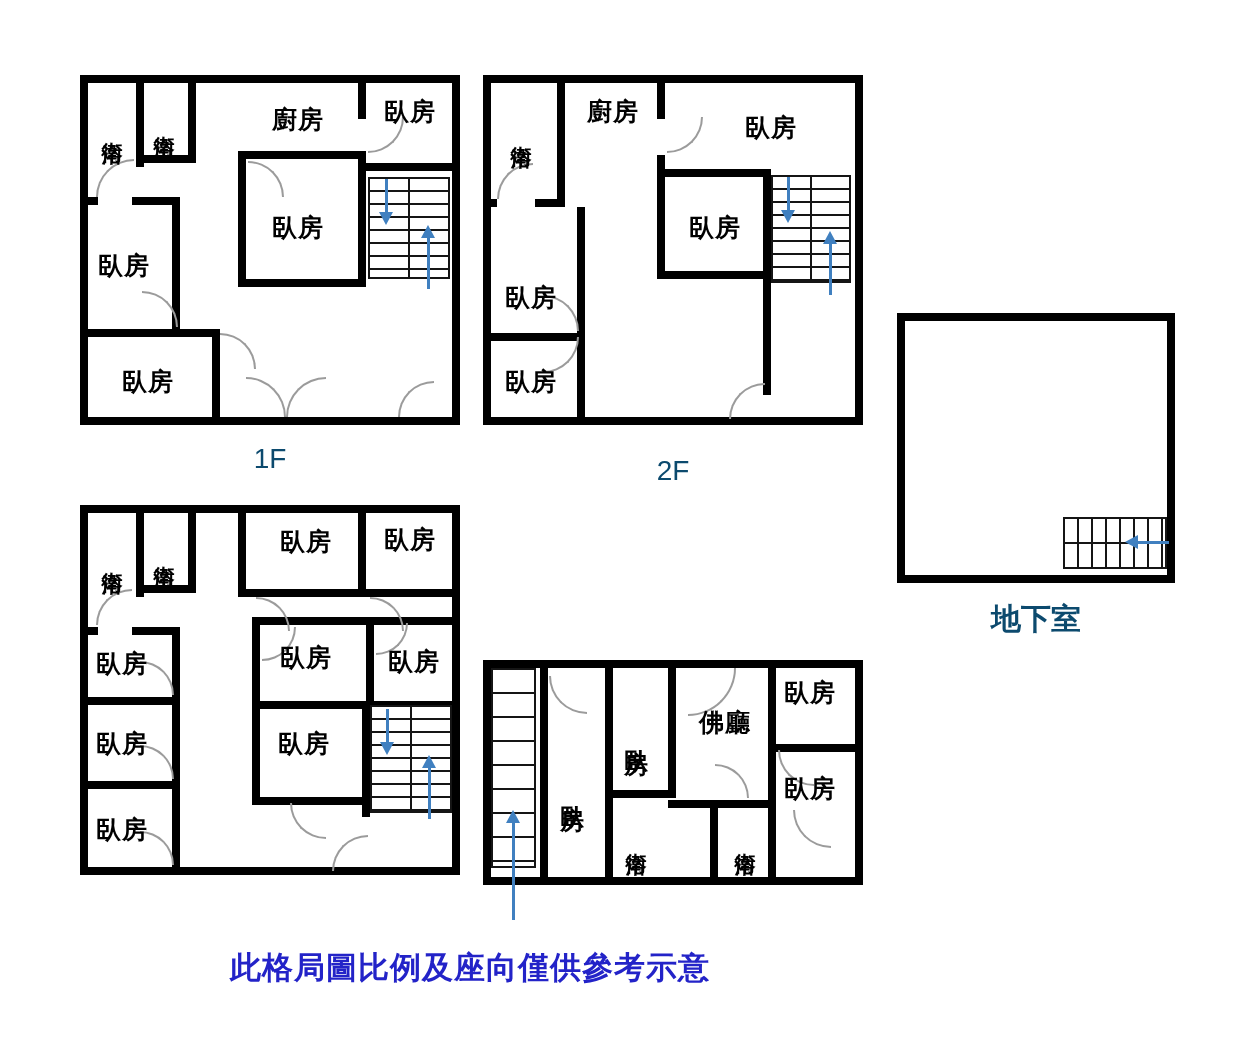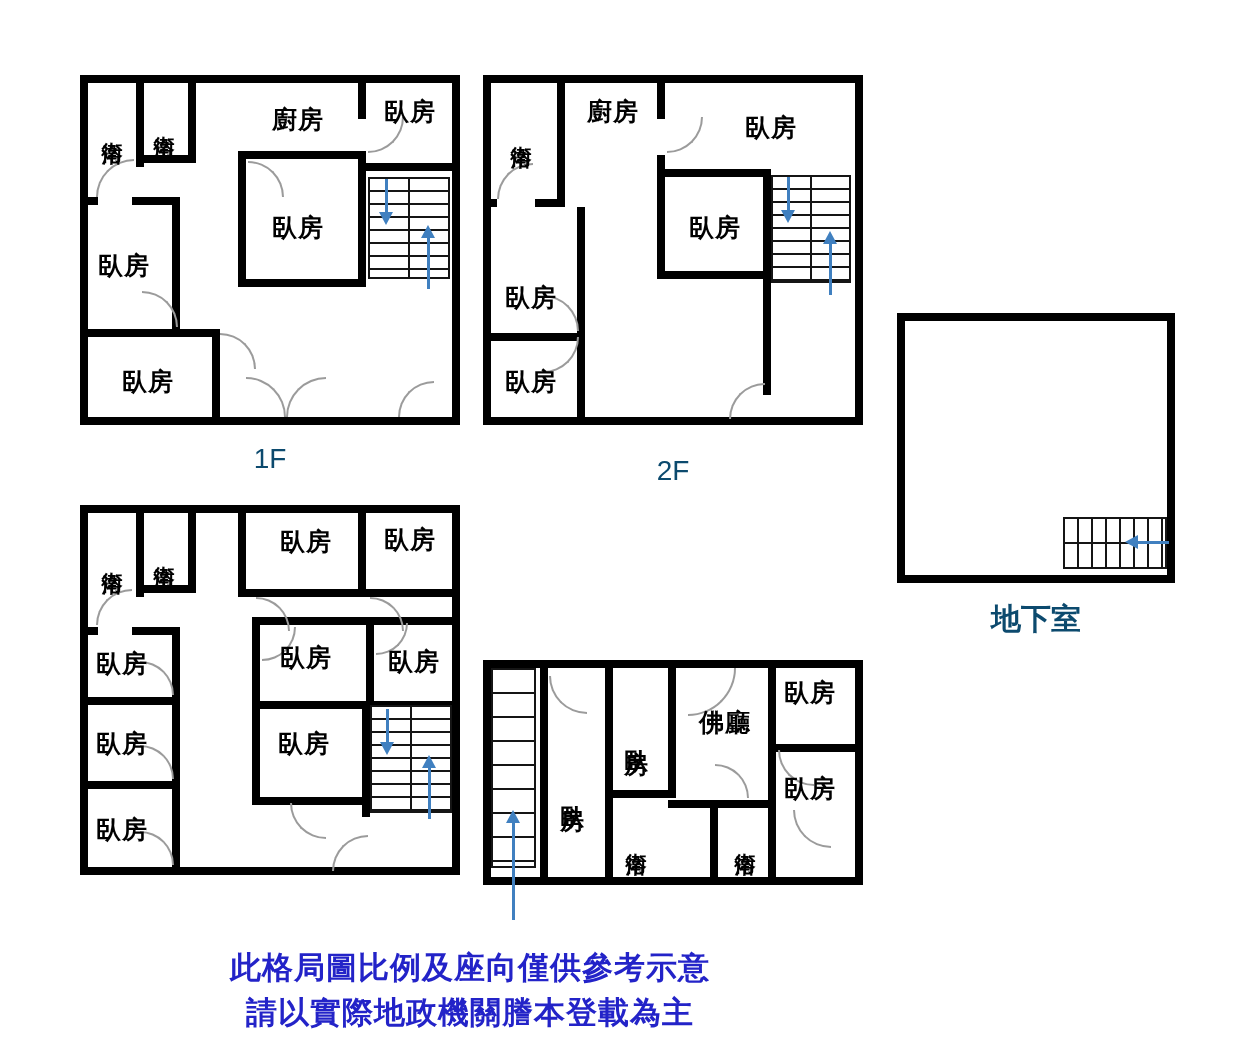--- a/index.html
+++ b/index.html
@@ -182,16 +182,15 @@
 
   <div class="floor" style="left:897px;top:313px;width:278px;height:270px;">
     <div class="outline"></div>
     <div class="stairs rungs-v" style="left:166px;top:204px;width:104px;height:52px;--s:12px;"></div>
     <div class="arr hh left" style="left:240px;top:228px;width:32px;"></div>
     <div class="floor-label" style="top:286px;font-size:30px;font-weight:700;">地下室</div>
   </div>
 
   <div class="disclaimer">
     <div>此格局圖比例及座向僅供參考示意</div>
-    <div>請以實際地政機關謄本登載為主</div>
   </div>
 
 </div>
 
 </body></html>

